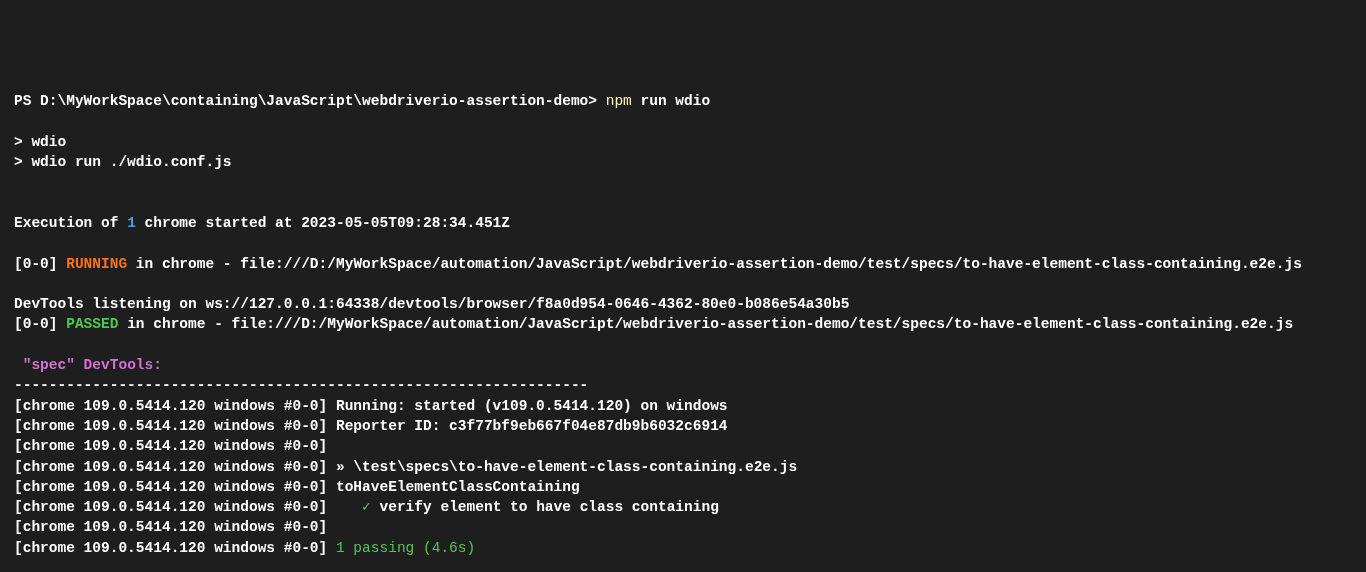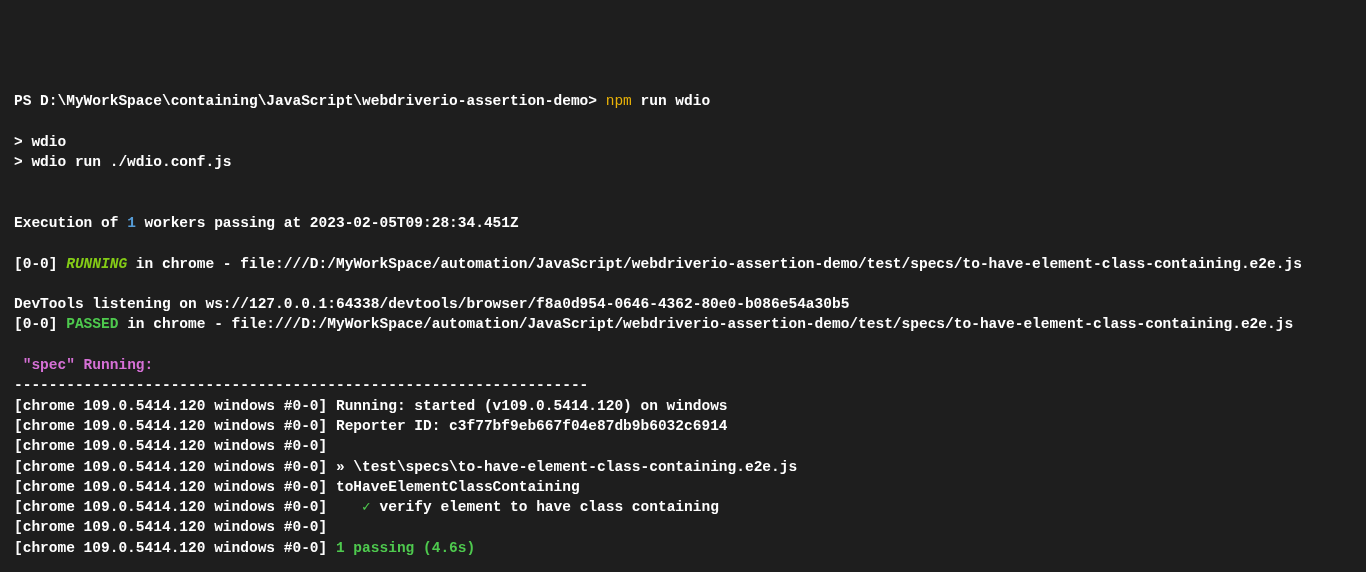--- a/index.html
+++ b/index.html
@@ -13,47 +13,47 @@
       font-family: 'Consolas', 'Courier New', monospace;
       font-size: 14.5px;
       line-height: 1.4;
       padding: 10px 14px;
       width: 1366px;
       height: 572px;
       white-space: pre;
       overflow: hidden;
     }
     .white { color: #ffffff; font-weight: bold; }
-    .yellow { color: #eab308; }
-    .cyan { color: #84cc16; font-style: italic; }
-    .green { color: #4ec94e; font-weight: bold; }
+    .yellow { color: #fef9c3; }
+    .cyan { color: #f97316; }
+    .green { color: #4ec94e; }
     .magenta { color: #d670d6; }
     .blue-num { color: #569cd6; }
     .bold { font-weight: bold; margin-top: 18px; }
     .checkmark { color: #4ec94e; }
   </style>
 </head>
 <body>
 
 
 
 <div><span class="white">PS </span><span class="white">D:\MyWorkSpace\containing\JavaScript\webdriverio-assertion-demo</span><span class="white">&gt; </span><span class="yellow">npm</span><span class="white"> run wdio</span>
 
 <span class="white">&gt; wdio</span>
 <span class="white">&gt; wdio run ./wdio.conf.js</span>
 
 
-<span class="white bold">Execution of </span><span class="blue-num bold">1</span><span class="white bold"> workers passing at</span><span class="white"> 2023-02-05T09:28:34.451Z</span>
+<span class="white bold">Execution of </span><span class="blue-num bold">1</span><span class="white bold"> chrome started at</span><span class="white"> 2023-05-05T09:28:34.451Z</span>
 
 <span class="white">[0-0] </span><span class="cyan bold">RUNNING</span><span class="white"> in chrome - file:///D:/MyWorkSpace/automation/JavaScript/webdriverio-assertion-demo/test/specs/to-have-element-class-containing.e2e.js</span>
 
 <span class="white">DevTools listening on ws://127.0.0.1:64338/devtools/browser/f8a0d954-0646-4362-80e0-b086e54a30b5</span>
 <span class="white">[0-0] </span><span class="green bold">PASSED</span><span class="white"> in chrome - file:///D:/MyWorkSpace/automation/JavaScript/webdriverio-assertion-demo/test/specs/to-have-element-class-containing.e2e.js</span>
 
-<span class="magenta bold"> "spec"</span><span class="magenta bold"> Running:</span>
+<span class="magenta bold"> "spec"</span><span class="magenta bold"> DevTools:</span>
 <span class="white">------------------------------------------------------------------</span>
 <span class="white">[chrome 109.0.5414.120 windows #0-0]</span><span class="white"> Running: started (v109.0.5414.120) on windows</span>
 <span class="white">[chrome 109.0.5414.120 windows #0-0]</span><span class="white"> Reporter ID: c3f77bf9eb667f04e87db9b6032c6914</span>
 <span class="white">[chrome 109.0.5414.120 windows #0-0]</span><span class="white"></span>
 <span class="white">[chrome 109.0.5414.120 windows #0-0]</span><span class="white"> » \test\specs\to-have-element-class-containing.e2e.js</span>
 <span class="white">[chrome 109.0.5414.120 windows #0-0]</span><span class="white"> toHaveElementClassContaining</span>
 <span class="white">[chrome 109.0.5414.120 windows #0-0]</span><span class="checkmark">    ✓</span><span class="white"> verify element to have class containing</span>
 <span class="white">[chrome 109.0.5414.120 windows #0-0]</span><span class="white"></span>
 <span class="white">[chrome 109.0.5414.120 windows #0-0]</span><span class="green"> 1 passing (4.6s)</span>
 

